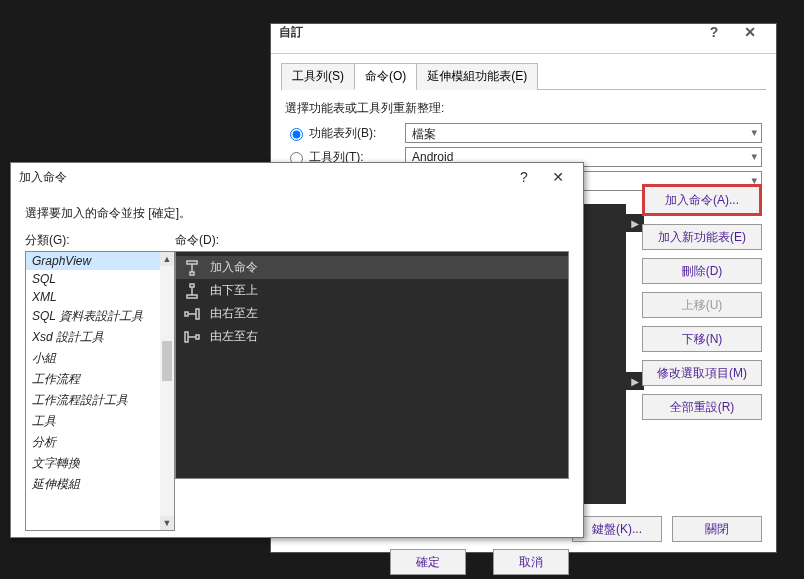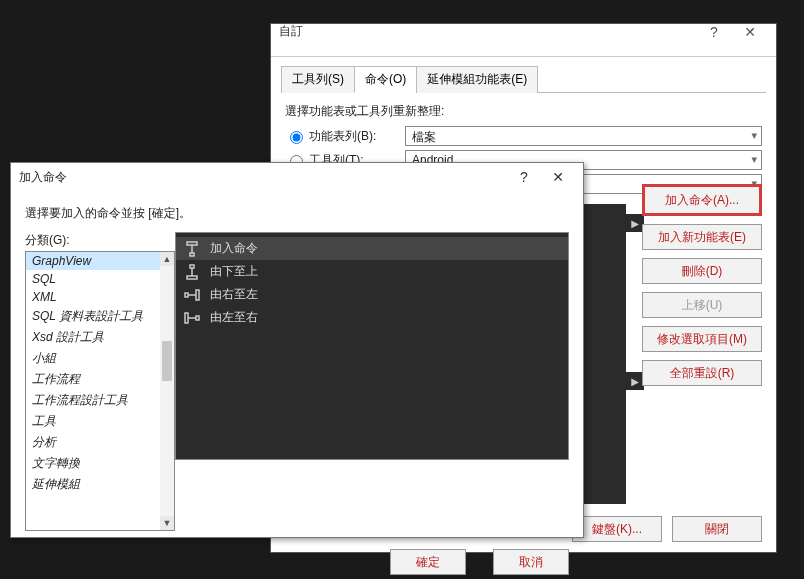--- a/index.html
+++ b/index.html
@@ -4,22 +4,23 @@
 <style>
   * { box-sizing: border-box; font-family: "Microsoft JhengHei", "Segoe UI", sans-serif; font-size: 12px; }
   body { margin: 0; background: #1a1a1a; width: 804px; height: 579px; position: relative; overflow: hidden; }
 
   
   .dlg-back {
     position: absolute; left: 270px; top: 23px; width: 507px; height: 530px;
     background: #fff; border: 1px solid #555;
   }
   .dlg-back .titlebar {
-    height: 30px; display: flex; align-items: flex-end; padding: 16px 8px;
+    height: 30px; display: flex; align-items: flex-start; padding: 0 8px;
     border-bottom: 1px solid #ccc;
+    font-weight: bold;
   }
   .dlg-back .titlebar .title { flex: 1; color: #333; }
   .dlg-back .titlebar .tb-btn { width: 36px; text-align: center; color: #555; font-size: 14px; }
   .dlg-back .tabbar { padding: 8px 10px 0 10px; }
   .tabs { display: flex; border-bottom: 1px solid #bbb; }
   .tab {
     padding: 4px 10px; border: 1px solid #bbb; border-bottom: none;
     margin-right: -1px; background: #f4f4f4; position: relative; top: 1px;
   }
   .tab.active { background: #fff; border-bottom: 1px solid #fff; }
@@ -38,21 +39,21 @@
 
   
   .back-lower {
     position: absolute; left: 14px; right: 14px; top: 180px; bottom: 48px;
   }
   .rbtns {
     position: absolute; right: 0; top: -20px; width: 120px;
     display: flex; flex-direction: column; gap: 8px;
   }
   .btn {
-    height: 26px; border: 1px solid #999; background: #f2f2f2; color: #b91c1c;
+    height: 26px; border: 1px solid #999; background: #f2f2f2; color: #4c1d95;
     display: flex; align-items: center; justify-content: center; padding: 0 6px;
   }
   .btn.disabled { color: #999; }
   .btn.highlight { border: 3px solid #d23c3c; height: 32px; }
   .dark-panel {
     position: absolute; left: 0; right: 136px; top: 0; bottom: 0;
     background: #2b2b2b;
   }
   .dark-panel .arrow {
     position: absolute; right: -18px; width: 18px; height: 18px;
@@ -154,20 +155,21 @@
   <div class="back-lower">
     <div class="dark-panel">
       <div class="arrow a1">▶</div>
       <div class="arrow a2">▶</div>
     </div>
     <div class="rbtns">
       <div class="btn highlight">加入命令(A)...</div>
       <div class="btn">加入新功能表(E)</div>
       <div class="btn">刪除(D)</div>
       <div class="btn disabled">上移(U)</div>
+      <div class="btn">下移(N)</div>
       <div class="btn">修改選取項目(M)</div>
       <div class="btn">全部重設(R)</div>
     </div>
   </div>
 
   <div class="back-footer">
     <div class="btn">鍵盤(K)...</div>
     <div class="btn">關閉</div>
   </div>
 </div>
@@ -201,20 +203,21 @@
           <div class="scrollbar">
             <div class="arrow-btn">▲</div>
             <div class="track">
               <div class="thumb"></div>
             </div>
             <div class="arrow-btn">▼</div>
           </div>
         </div>
       </div>
       <div class="col-right">
+        <div class="col-label">命令(D):</div>
         <div class="cmdbox">
           <ul id="cmd-list">
               <li class="selected">
                 <span class="ico">
                   <svg width="16" height="16" viewBox="0 0 16 16">
                     <rect x="3" y="1" width="10" height="3"></rect>
                     <rect x="6" y="12" width="4" height="3"></rect>
                     <line x1="8" y1="4" x2="8" y2="12"></line>
                   </svg>
                 </span>

